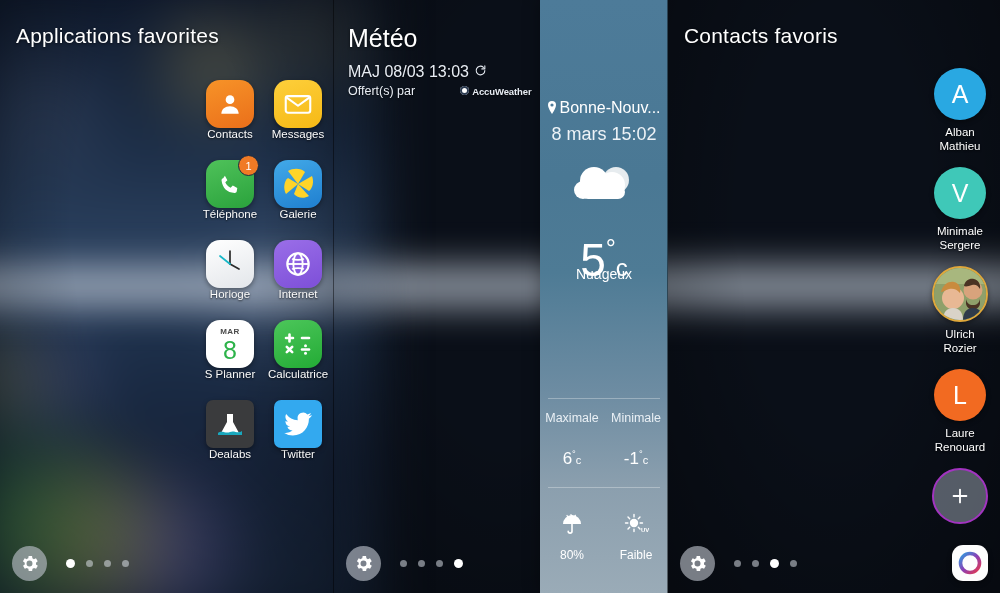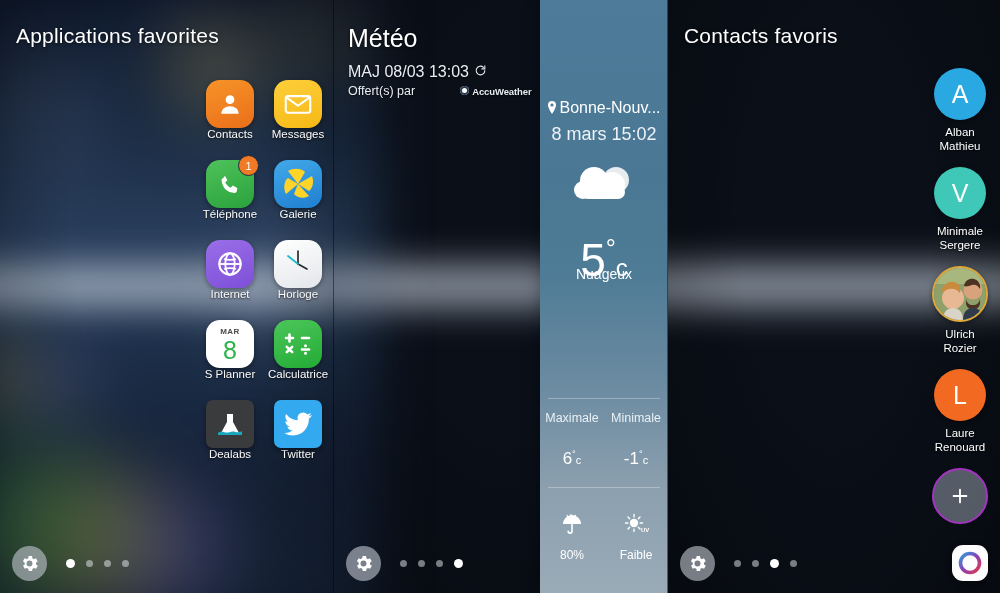--- a/index.html
+++ b/index.html
@@ -165,39 +165,39 @@
                 <path d="M22 22 33 34c-5 3-12 2-15-2z" fill="#ffd429"></path>
                 <path d="M22 22 10 32c-3-5-2-13 2-16z" fill="#ffd429"></path>
               </svg>
           </div>
           <div class="app-lbl">Galerie</div>
         </div>
       </div>
 
       <div class="app-row">
         <div class="app">
+          <div class="app-ic ic-clock">
+            <svg width="40" height="40" viewBox="0 0 40 40">
+                <path d="M20 7v13" stroke="#2b2b2b" stroke-width="1.7" stroke-linecap="round"></path>
+                <path d="M20 20l9 5" stroke="#2b2b2b" stroke-width="1.7" stroke-linecap="round"></path>
+                <path d="M20 20 10 12" stroke="#16b8c8" stroke-width="1.7" stroke-linecap="round"></path>
+              </svg>
+          </div>
+          <div class="app-lbl">Horloge</div>
+        </div>
+        <div class="app">
           <div class="app-ic ic-internet">
             <svg width="28" height="28" viewBox="0 0 24 24">
                 <circle cx="12" cy="12" r="9.2" fill="none" stroke="#fff" stroke-width="1.8"></circle>
                 <ellipse cx="12" cy="12" rx="4" ry="9.2" fill="none" stroke="#fff" stroke-width="1.6"></ellipse>
                 <path d="M3 12h18" stroke="#fff" stroke-width="1.6"></path>
                 <path d="M7 7.5c2 1.4 8 1.4 10 0M7 16.5c2-1.4 8-1.4 10 0" stroke="#fff" stroke-width="1.5" fill="none"></path>
               </svg>
           </div>
           <div class="app-lbl">Internet</div>
-        </div>
-        <div class="app">
-          <div class="app-ic ic-clock">
-            <svg width="40" height="40" viewBox="0 0 40 40">
-                <path d="M20 7v13" stroke="#2b2b2b" stroke-width="1.7" stroke-linecap="round"></path>
-                <path d="M20 20l9 5" stroke="#2b2b2b" stroke-width="1.7" stroke-linecap="round"></path>
-                <path d="M20 20 10 12" stroke="#16b8c8" stroke-width="1.7" stroke-linecap="round"></path>
-              </svg>
-          </div>
-          <div class="app-lbl">Horloge</div>
         </div>
       </div>
 
       <div class="app-row">
         <div class="app">
           <div class="app-ic ic-planner">
             <div class="cal-top">MAR</div>
             <div class="cal-day">8</div>
           </div>
           <div class="app-lbl">S Planner</div>

